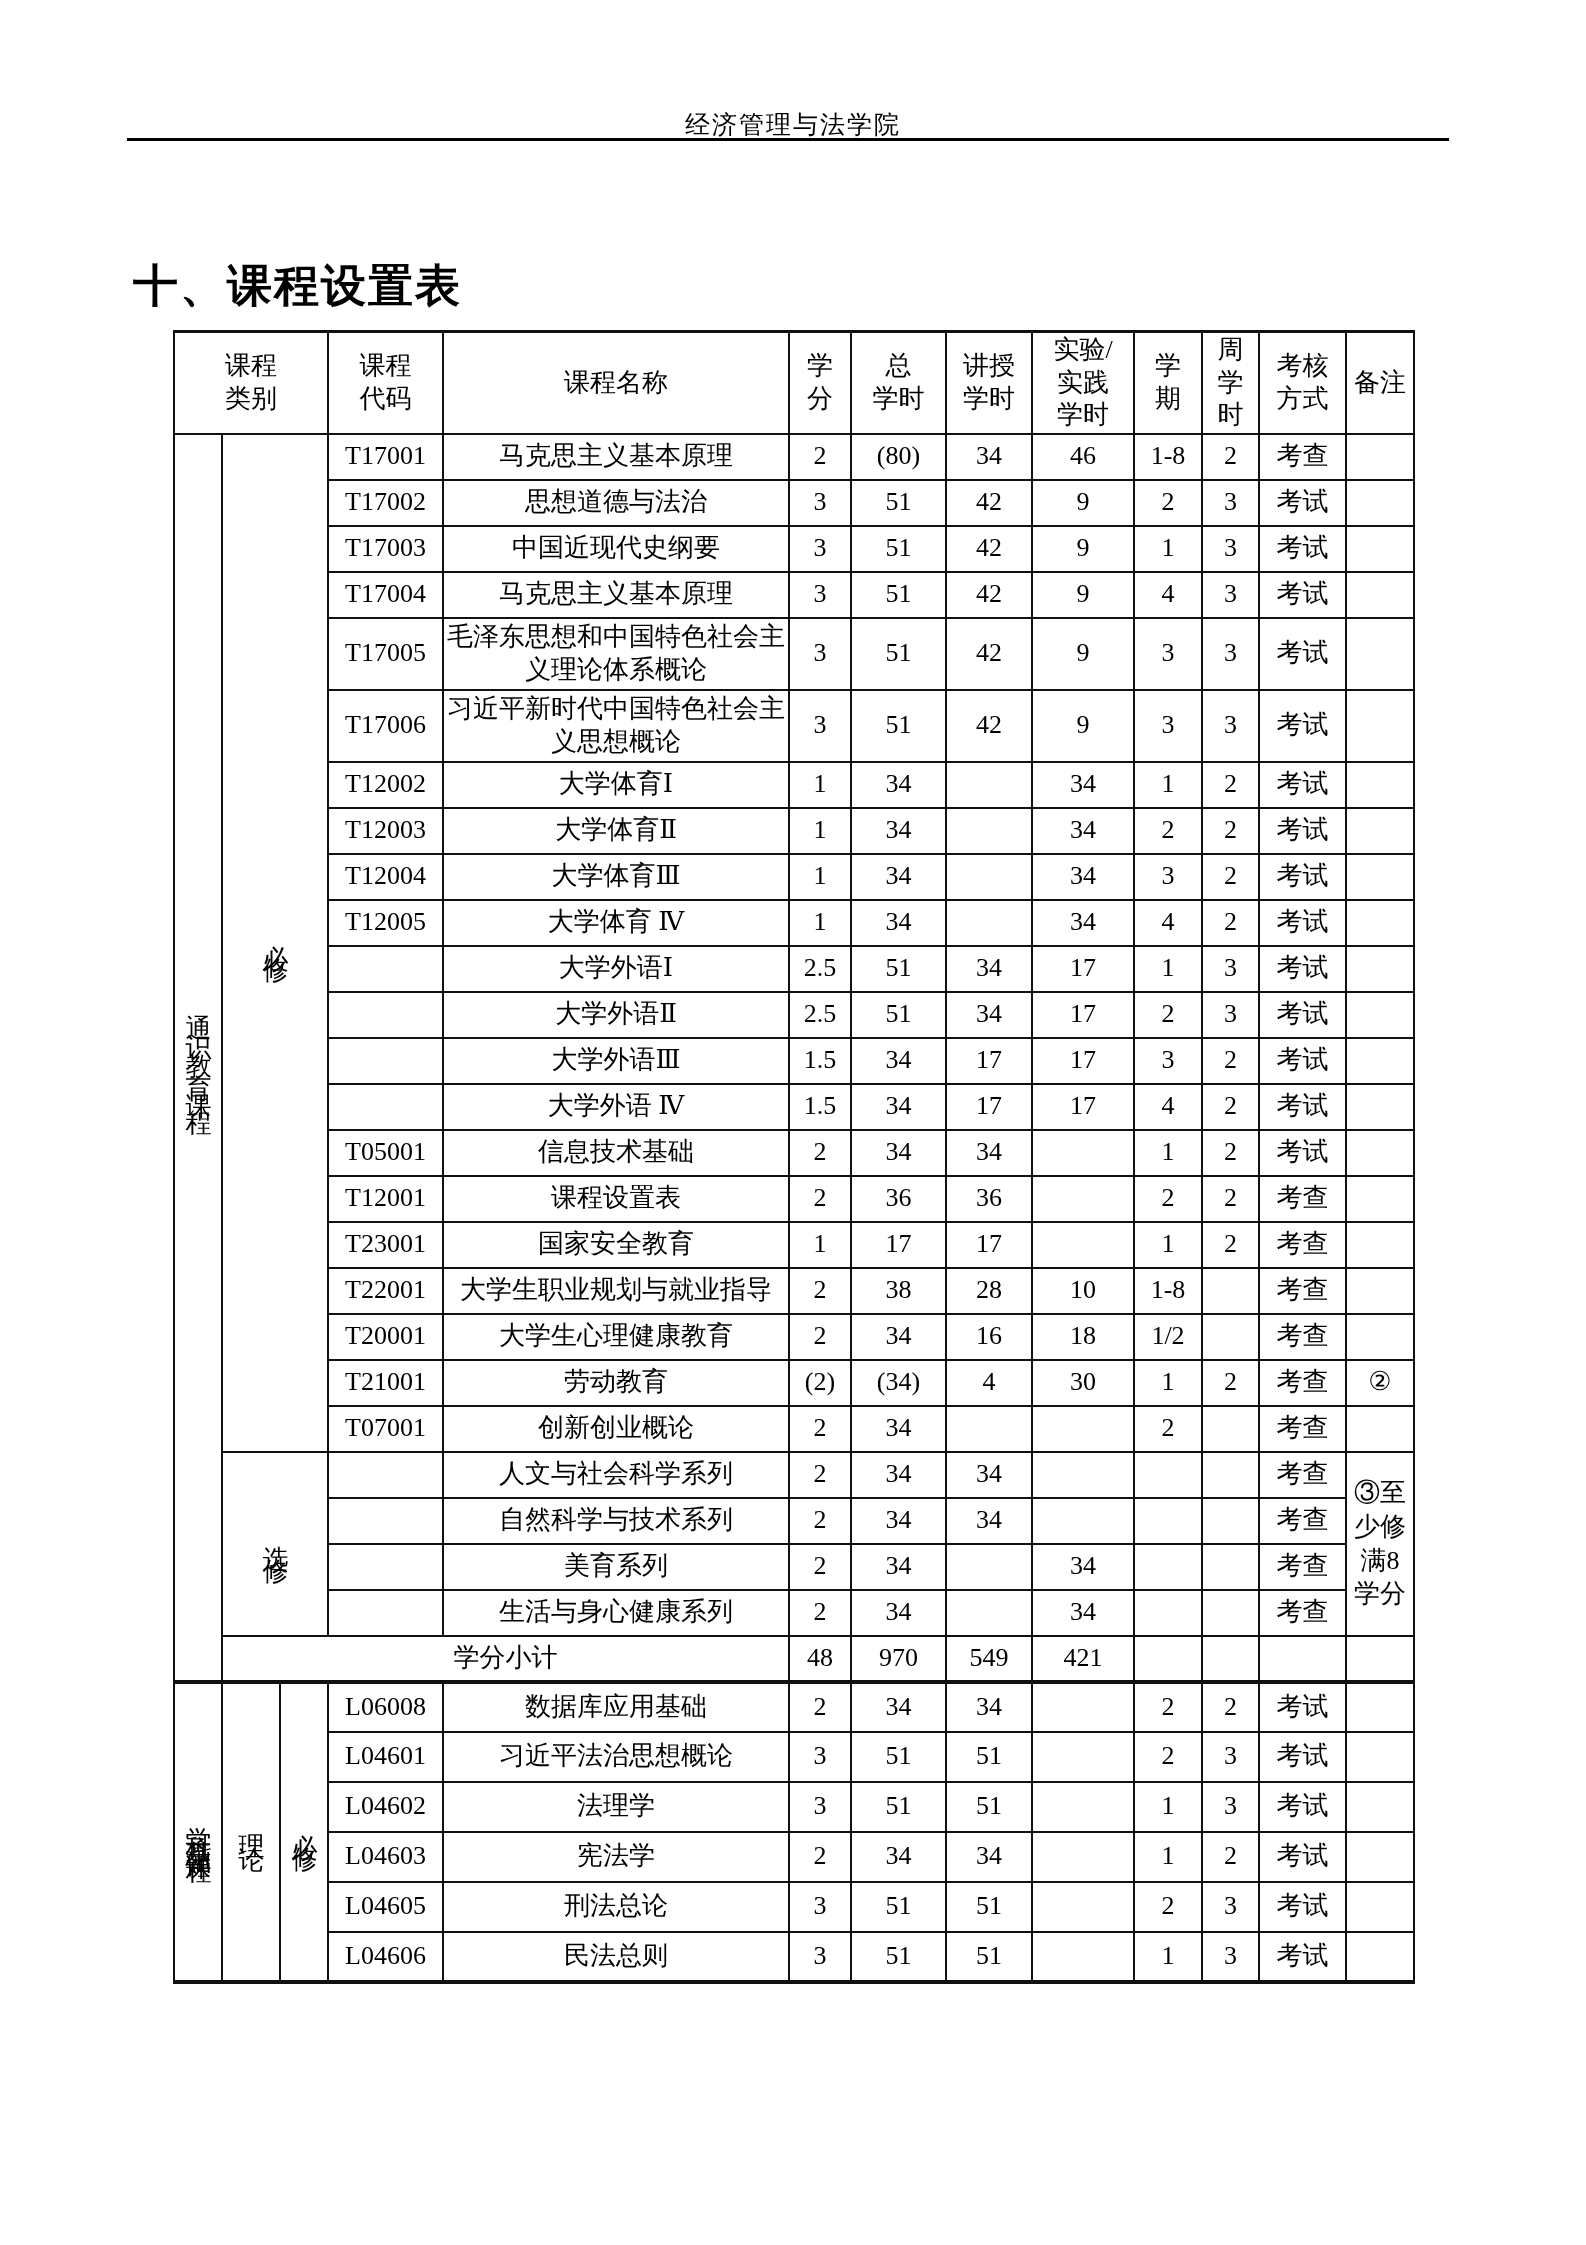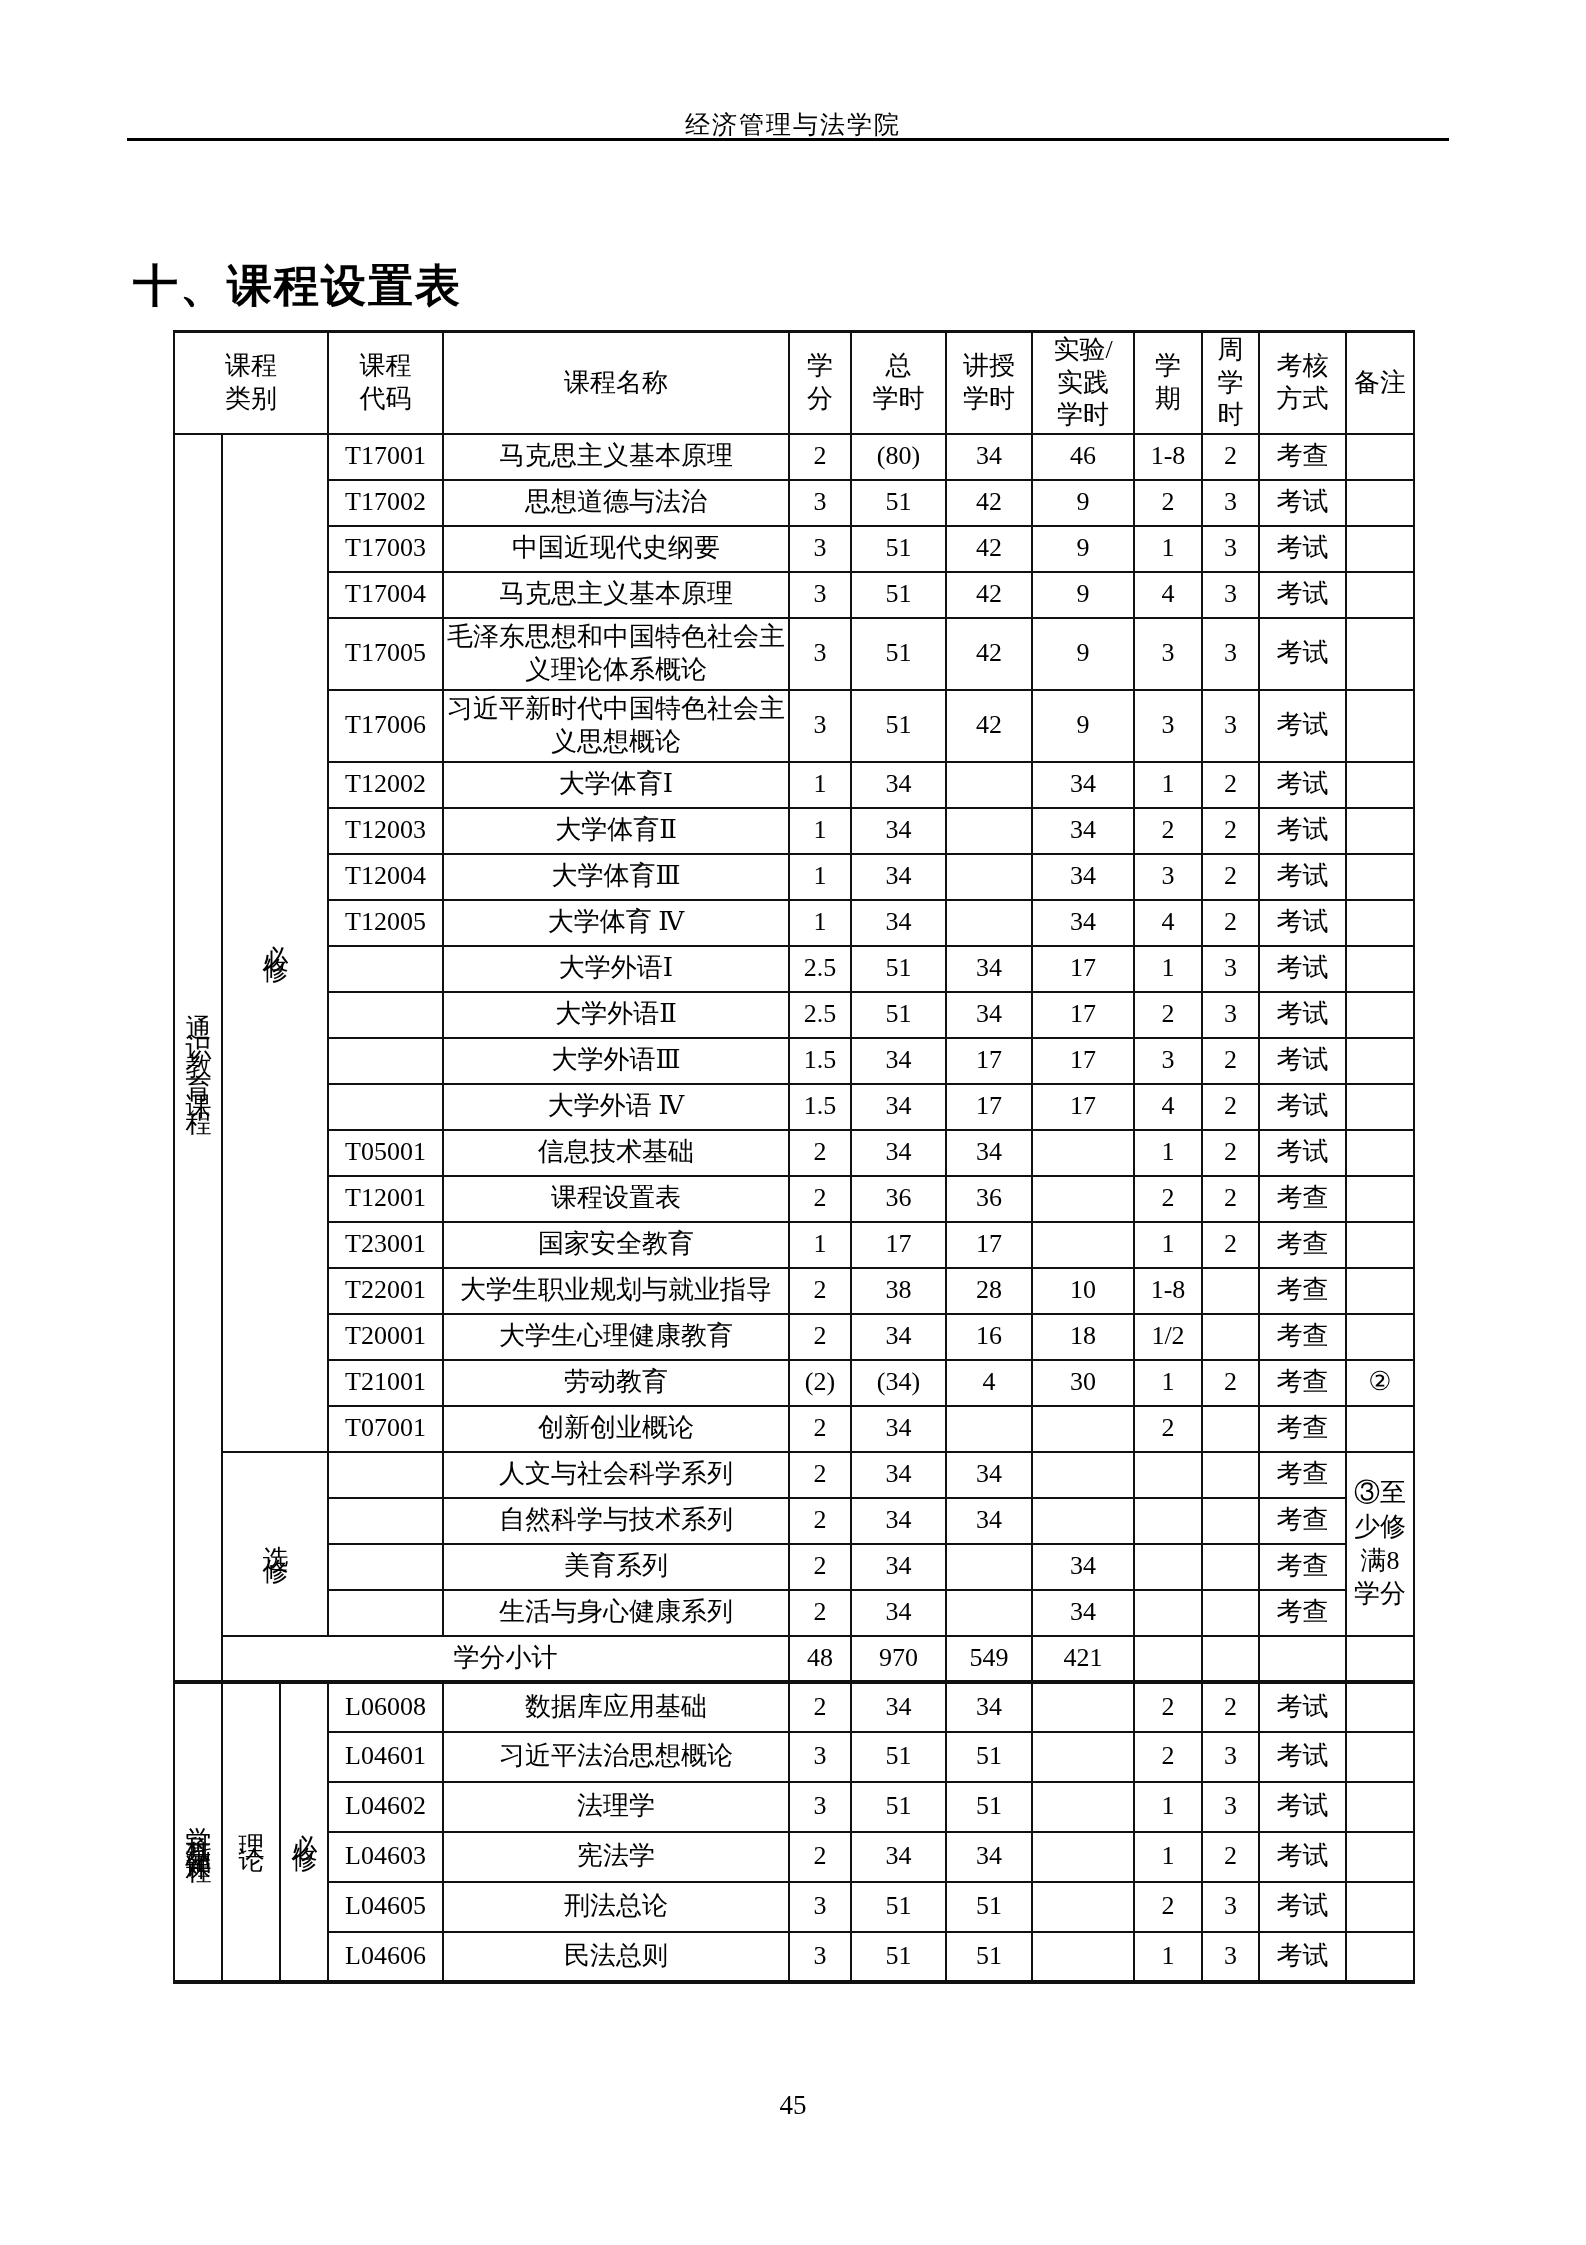--- a/index.html
+++ b/index.html
@@ -492,15 +492,14 @@
         <td>51</td>
         <td></td>
         <td>1</td>
         <td>3</td>
         <td>考试</td>
         <td></td>
       </tr>
     </tbody>
   </table>
 
-  <div class="page-number">45</div>
 
 </div>
 
 </body></html>

